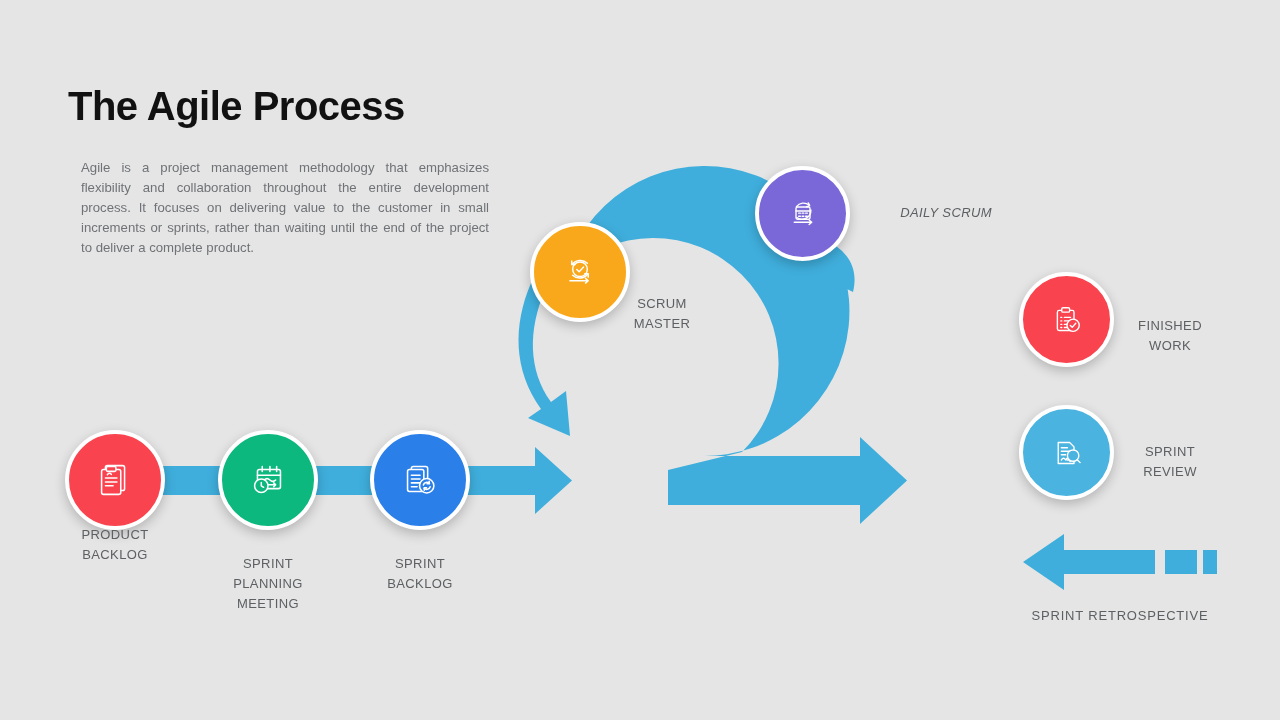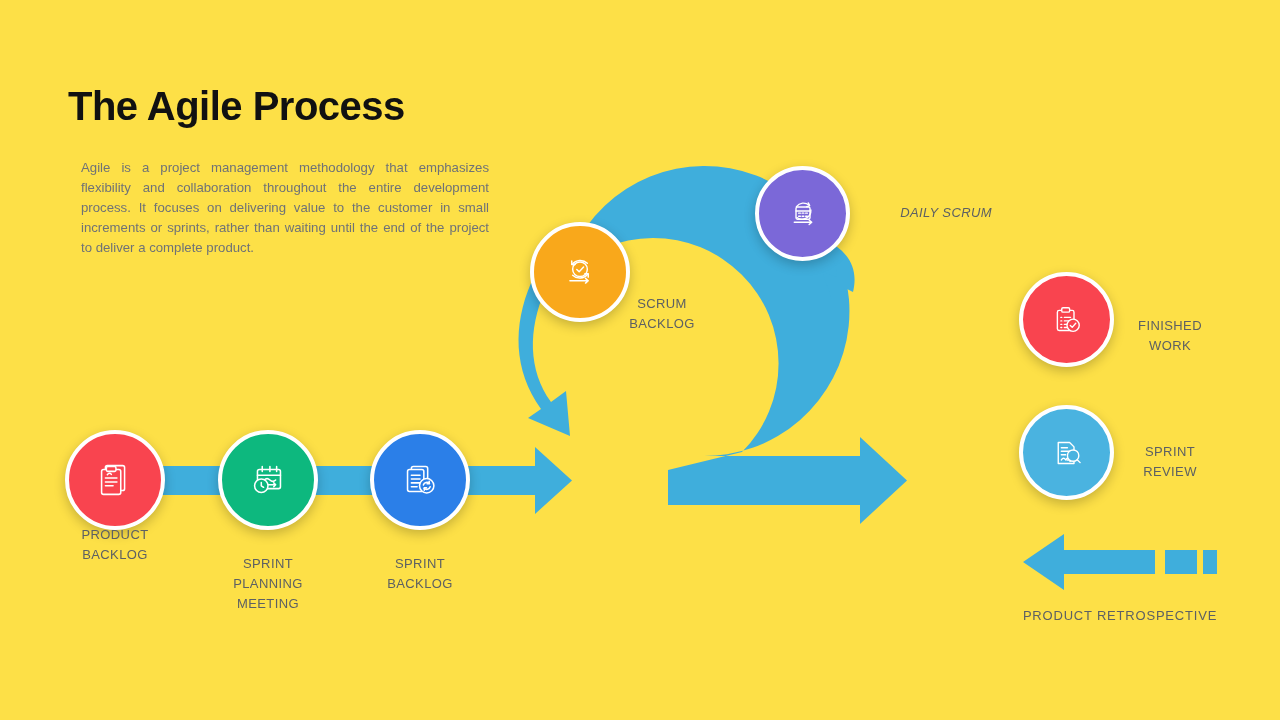--- a/index.html
+++ b/index.html
@@ -2,21 +2,21 @@
 <html><head>
 <meta charset="utf-8">
 <style>
   * { box-sizing: border-box; margin: 0; padding: 0; }
   html, body {
     width: 1280px; height: 720px;
     background: #ffffff;
     font-family: "Liberation Sans", sans-serif;
     overflow: hidden;
   }
-  #stage { position: relative; width: 1280px; height: 720px; background: #fde047; }
+  #stage { position: relative; width: 1280px; height: 720px; background: #e5e5e5; }
 
   
   #title {
     position: absolute; left: 68px; top: 84px;
     font-size: 40px; font-weight: bold; letter-spacing: -0.5px;
     color: #111111; line-height: 1.1;
   }
   #intro {
     position: absolute; left: 68px; top: 158px; width: 408px;
     font-size: 13.2px; line-height: 20px; color: #6f7276;
@@ -129,21 +129,21 @@
     <div class="circle" style="left:530px; top:222px; width:100px; height:100px; background:#F9A81B;">
       <svg width="44" height="44" viewBox="0 0 48 48" fill="none" stroke="#ffffff" stroke-width="1.6" stroke-linecap="round" stroke-linejoin="round">
         <circle cx="24" cy="21" r="8"></circle>
         <path d="M20.5 21.2l2.6 2.6 4.8-5.2"></path>
         <path d="M15.5 15.8A11 11 0 0 1 32 14.5M32.5 26.2A11 11 0 0 1 16 27.5"></path>
         <path d="M15 12v3.8h3.7M33 29.6v-3.8h-3.7"></path>
         <path d="M13 33.5h20l-3-2.6M33 33.5l-3 2.6"></path>
       </svg>
     </div>
     <div class="caption" style="left:610px; top:294px; width:104px;">SCRUM
-BACKLOG</div>
+MASTER</div>
   </div>
 
   <div class="node">
     <div class="circle" style="left:755px; top:166px; width:95px; height:95px; background:#7B68D8;">
       <svg width="42" height="42" viewBox="0 0 48 48" fill="none" stroke="#ffffff" stroke-width="1.6" stroke-linecap="round" stroke-linejoin="round">
         <rect x="16" y="16" width="16" height="14" rx="1.6"></rect>
         <path d="M16 20.5h16"></path>
         <path d="M19 23h2M23 23h2M27 23h2M19 26.5h2M23 26.5h2M27 26.5h2"></path>
         <path d="M16.5 15.5A10 10 0 0 1 31 14"></path>
         <path d="M33 19.5a10 10 0 0 1-16 8.5"></path>
@@ -177,15 +177,15 @@
         <path d="M17.5 32c1.8-2.6 3.4-2.6 5 0 1.5-3 3-3 4.6-.6"></path>
         <path d="M24 32h5l-1.6-1.5M29 32l-1.6 1.6"></path>
         <circle cx="31" cy="27" r="6.5" fill="#4AB3E0"></circle>
         <path d="M35.6 31.6l3.4 3.4"></path>
       </svg>
     </div>
     <div class="caption" style="left:1120px; top:442px; width:100px;">SPRINT
 REVIEW</div>
   </div>
 
-  <div class="caption" style="left:1000px; top:606px; width:240px; letter-spacing:0.8px;">PRODUCT RETROSPECTIVE</div>
+  <div class="caption" style="left:1000px; top:606px; width:240px; letter-spacing:0.8px;">SPRINT RETROSPECTIVE</div>
 
 </div>
 
 </body></html>

